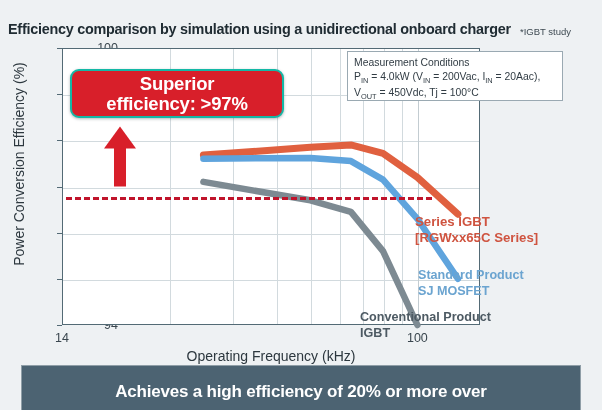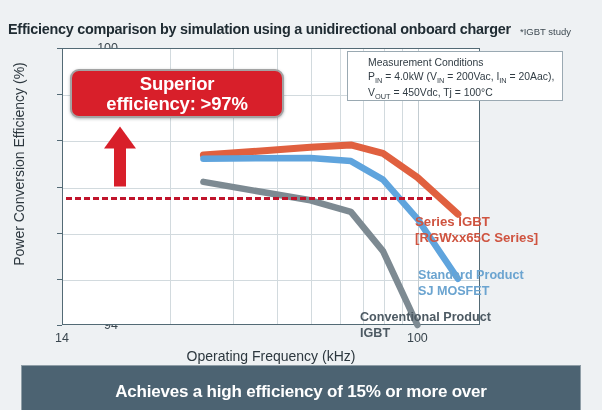--- a/index.html
+++ b/index.html
@@ -71,41 +71,41 @@
   
   .refline{
     position:absolute;left:66px;top:157px;width:366px;height:0;
     border-top:3.5px dashed #c0142b;
   }
 
   
   .callout{
     position:absolute;left:70px;top:29px;width:214px;height:49px;
     background:#d81f2a;border-radius:9px;
-    border:2px solid #a3a3a3;
+    border:2px solid #14b8a6;
     box-shadow:0 1px 3px rgba(40,50,60,.35);
     display:flex;align-items:center;justify-content:center;
     box-sizing:border-box;
   }
   .callout-txt{
     color:#fff;font-size:18.5px;font-weight:bold;line-height:1.08;
     text-align:center;letter-spacing:-.2px;
   }
 
   
   .serieslab{position:absolute;font-weight:bold;line-height:1.26;white-space:nowrap;}
   .lab-new{left:415px;top:157px;font-size:13.2px;color:#cf5440;}
   .lab-std{left:418px;top:228px;font-size:12.6px;color:#6ba4d0;}
   .lab-conv{left:360px;top:270px;font-size:12.6px;color:#4d5a63;}
 
   
   .mcond{
     position:absolute;left:347px;top:11px;width:216px;height:50px;
     background:#ffffff;border:1px solid #9aa9b2;
-    box-sizing:border-box;padding:4px 20px;
+    box-sizing:border-box;padding:4px 6px;
   }
   .mcond div{font-size:10.4px;color:#313c44;line-height:1.34;white-space:nowrap;}
   .mcond sub{font-size:7.4px;}
 
   
   .banner{
     position:absolute;left:21px;top:345px;width:560px;height:55px;
     background:#4c6372;border:1px solid #8f9ea7;
     box-sizing:border-box;
     display:flex;align-items:center;justify-content:center;
@@ -215,17 +215,17 @@
       <span>IGBT</span>
     </div>
     <div class="serieslab lab-std">
       <span>Standard Product</span><br>
       <span>SJ MOSFET</span>
     </div>
   </div>
 
   <div class="banner">
     <div class="banner-txt">
-      <span>Achieves a high efficiency of 15% or more over</span><br>
+      <span>Achieves a high efficiency of 20% or more over</span><br>
     </div>
   </div>
 
 </div>
 
 </body></html>

